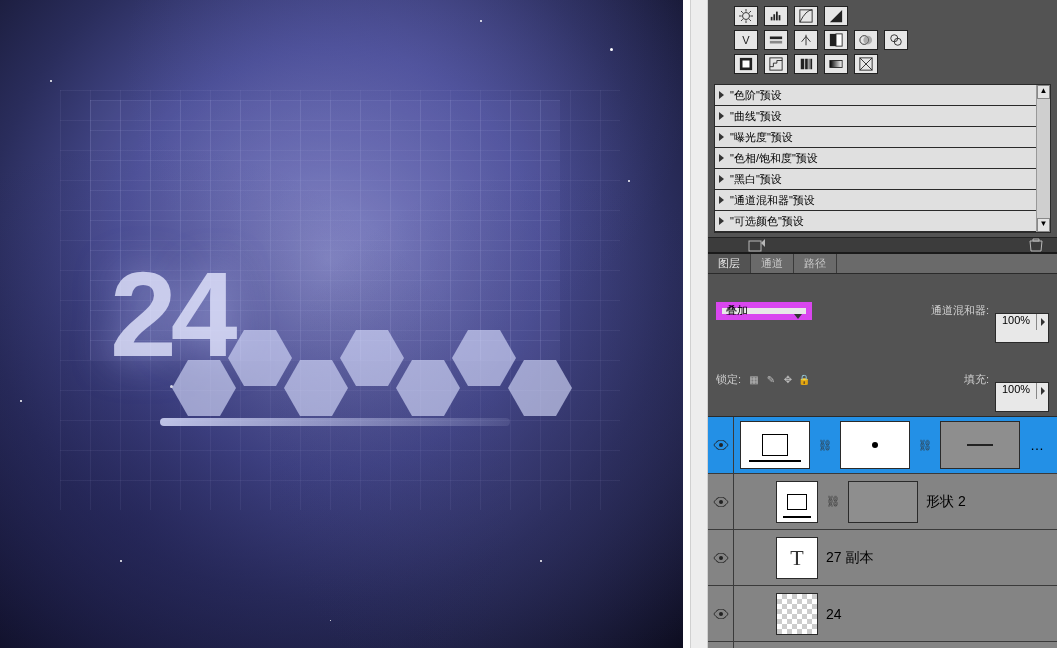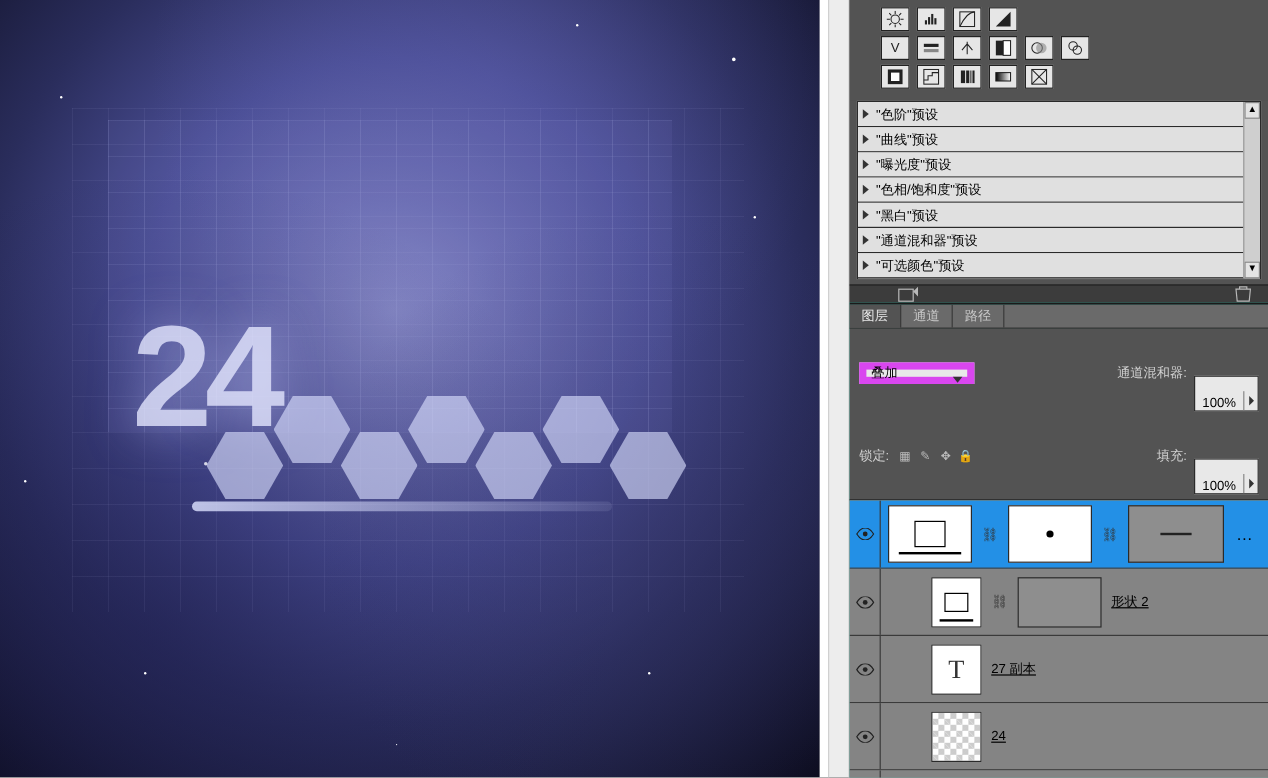--- a/index.html
+++ b/index.html
@@ -227,21 +227,21 @@
   }
   .blend-select::after {
     content: "";
     position: absolute;
     right: 4px; top: 6px;
     border-left: 4px solid transparent;
     border-right: 4px solid transparent;
     border-top: 5px solid #333;
   }
   .pct-field {
-    display: flex; align-items: flex-end;
+    display: flex; align-items: flex-start;
     background: #e8e8e8;
     border: 1px solid #2a2a2a;
     height: 30px;
     margin-top: 35px;
   }
   .pct-input {
     width: 40px;
     border: none;
     background: transparent;
     font-size: 11px;
@@ -330,22 +330,21 @@
     background: #fff;
   }
   .link-icon {
     width: 14px;
     color: #333;
     text-align: center;
     font-size: 11px;
   }
   .layer-name {
     color: #000;
-    font-size: 11px;
-    text-decoration: underline;
+    font-size: 14px;
   }
   .layer-more {
     margin-left: auto;
     padding-right: 6px;
     color: #000;
     font-size: 14px;
     letter-spacing: 1px;
   }
   .type-t {
     font-family: Georgia, serif;

